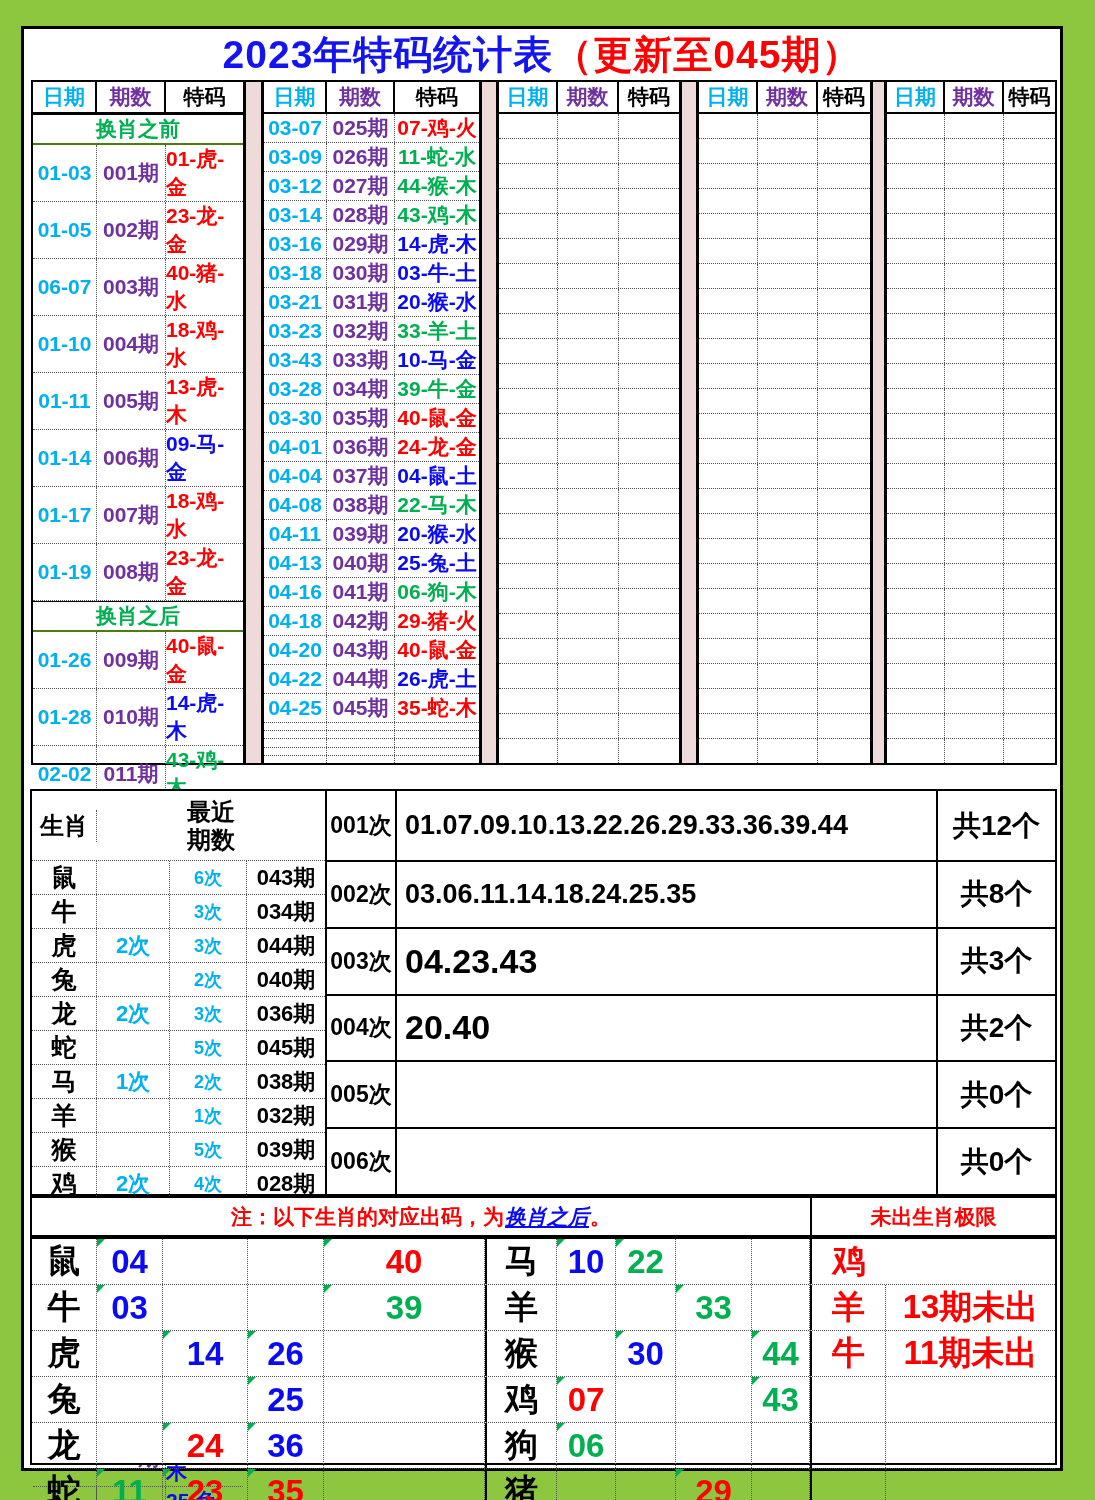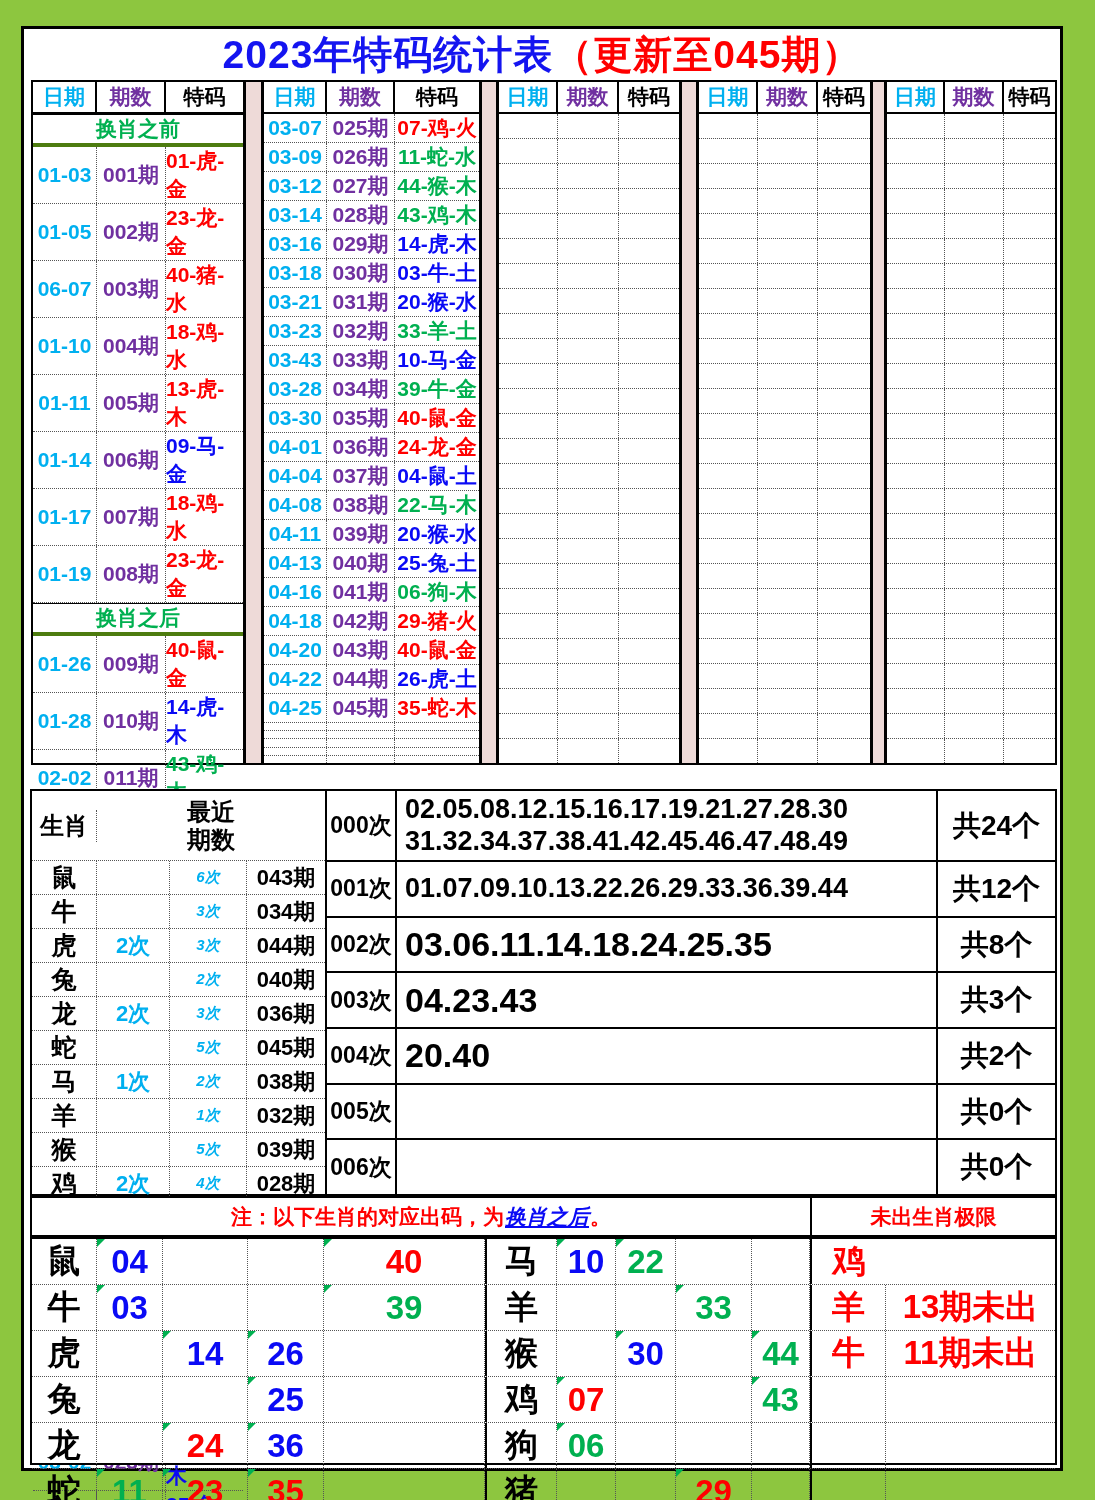--- a/index.html
+++ b/index.html
@@ -36,21 +36,21 @@
   .lot-header{height:32px;display:flex;border-bottom:2px solid #000;flex:none;}
   .lot-header > div{display:flex;align-items:center;justify-content:center;
     font-size:21px;border-right:2px solid #000;}
   .lot-header > div:last-child{border-right:none;}
   .lot-rows{flex:1;display:flex;flex-direction:column;}
   .lot-row{flex:1;display:flex;border-bottom:1px dotted #555;}
   .lot-row:last-child{border-bottom:none;}
   .lot-row > div{display:flex;align-items:center;justify-content:center;
     font-size:21px;border-right:1px dotted #555;}
   .lot-row > div:last-child{border-right:none;}
-  .lot-row.section{border-top:1px solid #000;border-bottom:4px solid #4d7c0f;justify-content:flex-end;}
+  .lot-row.section{border-top:1px solid #000;border-bottom:2px solid #4d7c0f;justify-content:flex-end;}
   .lot-row.section > div{border-right:none;color:var(--num_green);font-size:21px;}
   .g1 .cd{width:64px;} .g1 .cp{width:69px;}
   .g2 .cd{width:63px;} .g2 .cp{width:68px;}
   .g3 .cd{width:59px;} .g3 .cp{width:61px;}
   .g4 .cd{width:59px;} .g4 .cp{width:60px;}
   .g5 .cd{width:58px;} .g5 .cp{width:59px;}
   .cc{flex:1;}
   .date-col{color:var(--cyan);}
   .period-col{color:var(--purple);}
   .w-r{color:var(--red);} .w-b{color:var(--blue);} .w-g{color:var(--num_green);}
@@ -70,21 +70,21 @@
     font-size:19px;color:var(--cyan);border-right:1px dotted #555;}
   .sl-after-h{flex:1;display:flex;align-items:center;justify-content:center;
     font-size:19px;color:var(--cyan);}
   .sl-recent-h{flex:1;display:flex;align-items:center;justify-content:center;
     font-size:24px;text-align:center;line-height:1.15;}
   #stats-left-rows{flex:1;display:flex;flex-direction:column;}
   .sl-row{flex:1;display:flex;border-top:1px dotted #555;}
   .sl-row > div{display:flex;align-items:center;justify-content:center;}
   .sl-z{width:65px;font-size:25px;border-right:1px dotted #555;}
   .sl-b{width:73px;font-size:22px;color:var(--cyan);border-right:1px dotted #555;}
-  .sl-a{width:77px;font-size:15px;color:var(--cyan);border-right:1px dotted #555;font-style:italic;}
+  .sl-a{width:77px;font-size:18px;color:var(--cyan);border-right:1px dotted #555;}
   .sl-r{flex:1;font-size:22px;}
   #stats-right{position:absolute;left:293px;top:0;bottom:0;right:0;
     border-left:2px solid #000;display:flex;flex-direction:column;}
   .count-row{flex:1;display:flex;border-top:2px solid #000;}
   .count-row:first-child{border-top:none;height:69px;flex:none;}
   .count-label{width:70px;display:flex;align-items:center;justify-content:center;
     font-size:23px;font-weight:600;border-right:2px solid #000;}
   .nums{flex:1;display:flex;align-items:center;justify-content:flex-start;
     padding-left:8px;font-size:27px;font-weight:600;border-right:2px solid #000;
     white-space:pre-line;line-height:1.15;letter-spacing:0px;}
@@ -900,26 +900,20 @@
           <div class="sl-row">
             <div class="sl-z">猪</div>
             <div class="sl-b">1次</div>
             <div class="sl-a">1次</div>
             <div class="sl-r">042期</div>
           </div>
         </div>
     </div>
     <div id="stats-right">
         <div class="count-row">
-          <div class="count-label">000次</div>
-          <div class="nums">02.05.08.12.15.16.17.19.21.27.28.30
-31.32.34.37.38.41.42.45.46.47.48.49</div>
-          <div class="count-total">共24个</div>
-        </div>
-        <div class="count-row">
           <div class="count-label">001次</div>
           <div class="nums">01.07.09.10.13.22.26.29.33.36.39.44</div>
           <div class="count-total">共12个</div>
         </div>
         <div class="count-row">
           <div class="count-label">002次</div>
           <div class="nums">03.06.11.14.18.24.25.35</div>
           <div class="count-total">共8个</div>
         </div>
         <div class="count-row">

